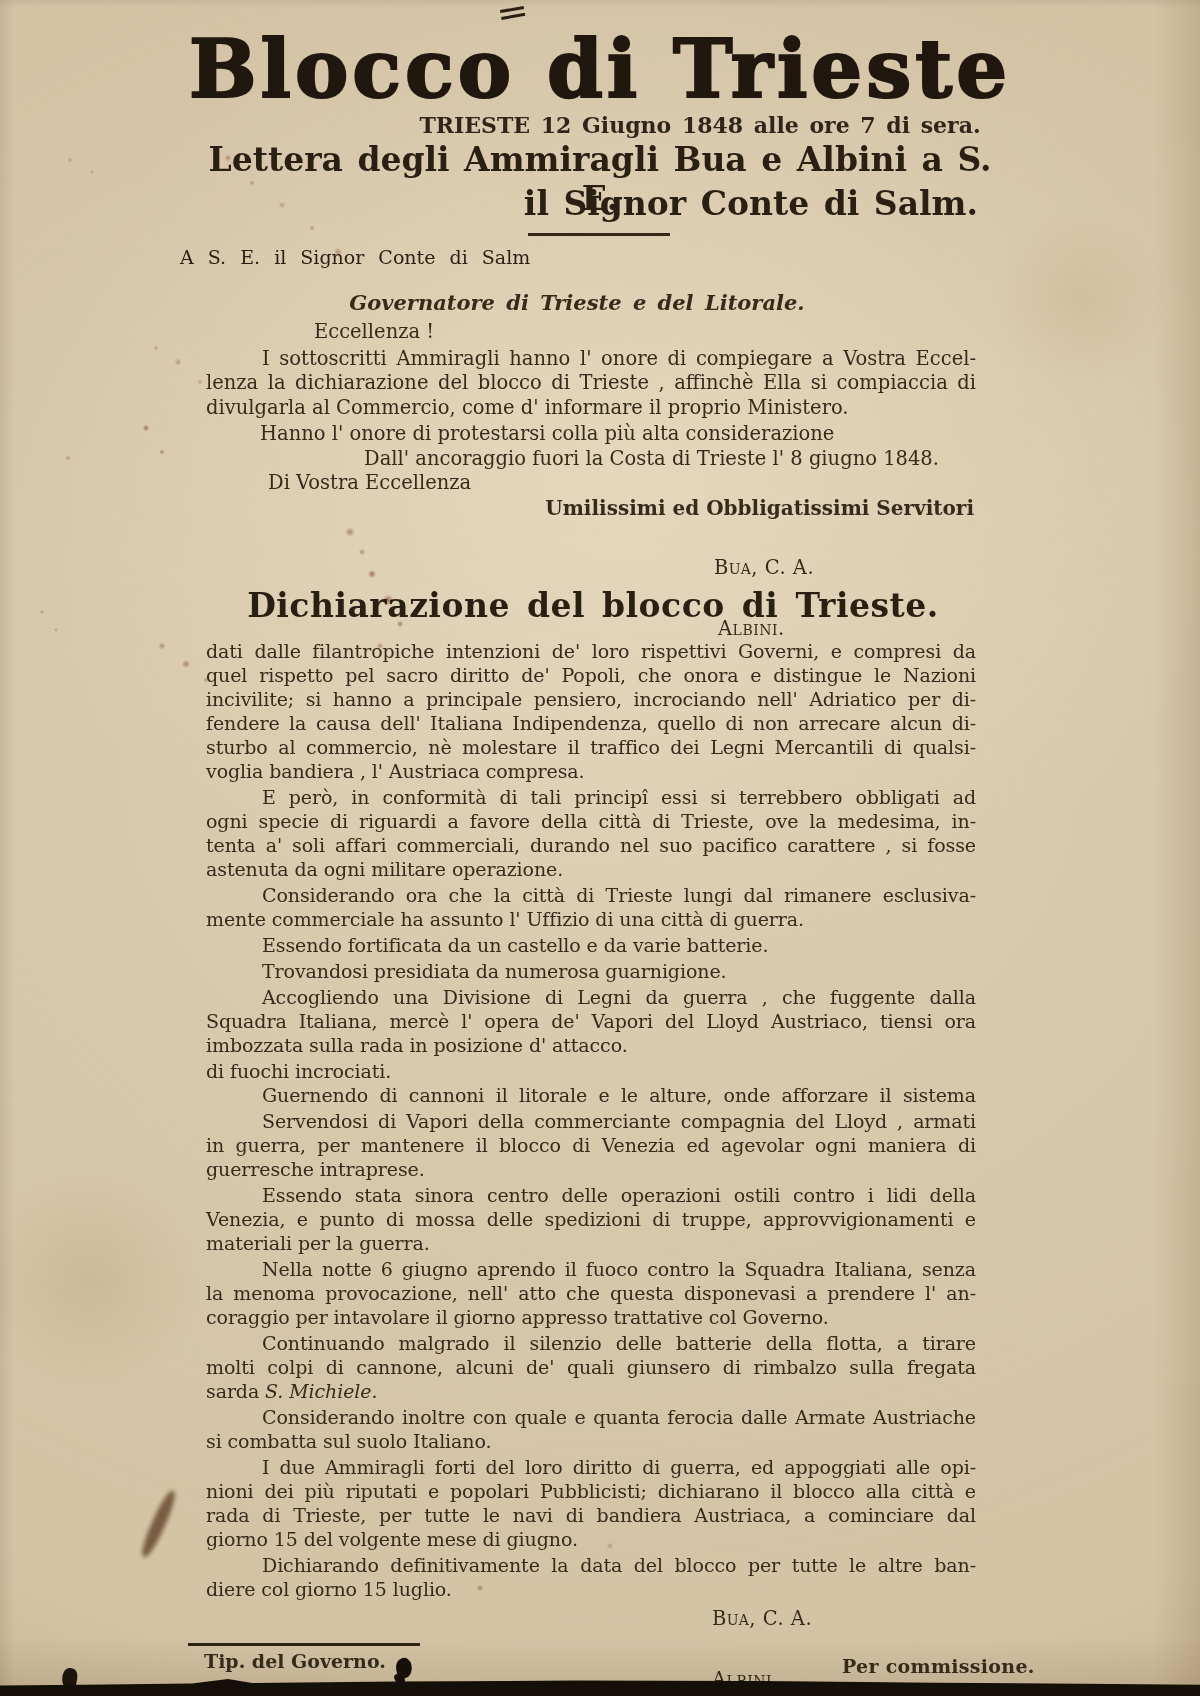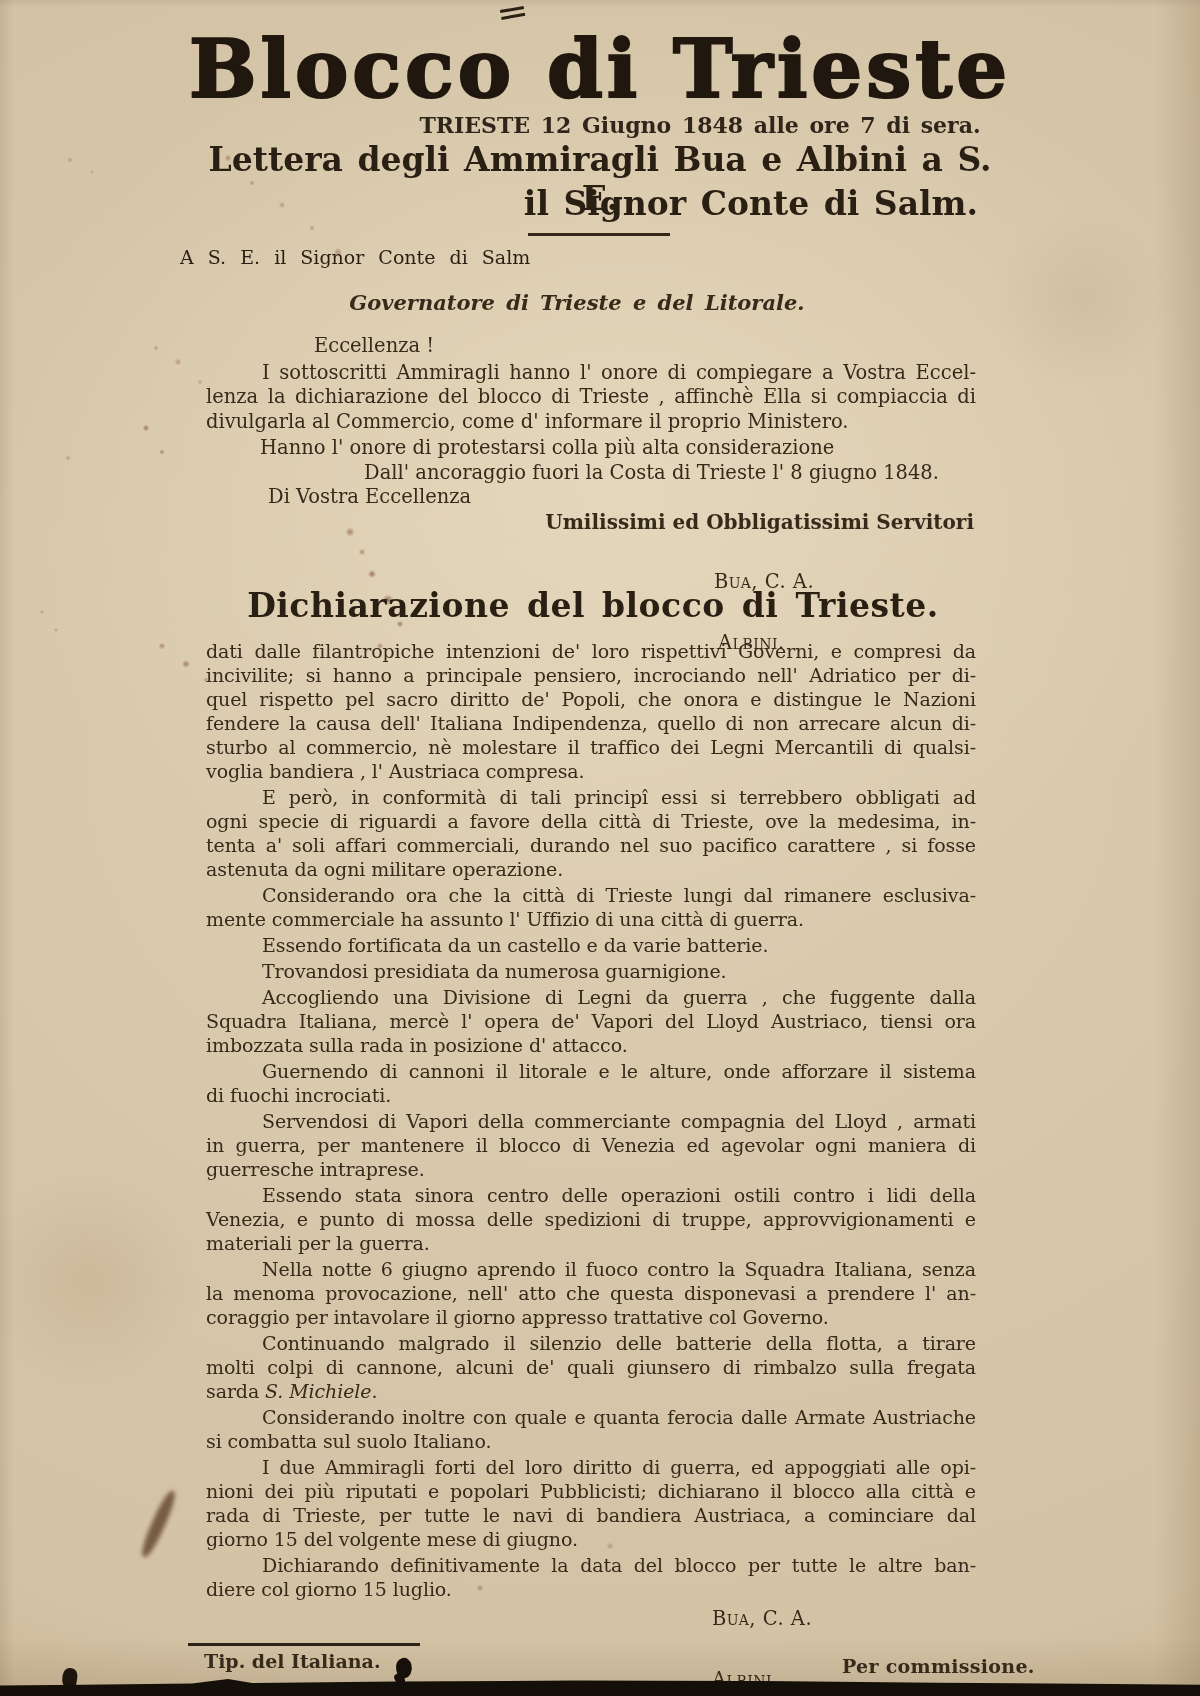--- a/index.html
+++ b/index.html
@@ -64,21 +64,21 @@
     font-size:33px;font-weight:bold;word-spacing:3px;color:#291f13;}
   #letterhead2{top:184px;left:204px;width:774px;text-align:right;
     font-size:33px;font-weight:bold;word-spacing:3px;color:#291f13;}
   #head-rule{top:233px;left:528px;width:142px;height:3px;background:#33281a;}
   #ase-heading{top:246px;left:180px;width:794px;text-align:left;
     font-size:19px;font-weight:normal;word-spacing:8px;color:#291f13;}
   #gov-subheading{top:290px;left:180px;width:794px;text-align:center;
     font-size:21px;font-weight:bold;font-style:italic;word-spacing:4px;}
 
   #letter{top:320px;left:204px;width:774px;font-size:19.5px;line-height:24.5px;}
-  #salutation{padding-left:110px;margin-top:14px;}
+  #salutation{padding-left:110px;}
   #protest{padding-left:56px;}
   #anchorage{padding-left:160px;}
   #fromline{padding-left:64px;}
   #valediction{text-align:right;padding-right:4px;font-size:20px;}
   #lsig1{padding-left:510px;}
   #lsig2{padding-left:514px;}
 
   #dich-heading{top:586px;left:204px;width:778px;text-align:center;
     font-size:33px;font-weight:bold;word-spacing:5px;letter-spacing:.5px;color:#291f13;}
 
@@ -142,22 +142,22 @@
     <div id="valediction" class="bi">Umilissimi ed Obbligatissimi Servitori</div>
     <div id="lsig1" class="sc">Bua, C. A.</div>
     <div id="lsig2" class="sc">Albini.</div>
   </div>
 
   <div id="dich-heading" class="abs">Dichiarazione del blocco di Trieste.</div>
 
   <div id="body" class="abs">
     <div class="para">
         <div class="ln">dati dalle filantropiche intenzioni de' loro rispettivi Governi, e compresi da</div>
+        <div class="ln">quel rispetto pel sacro diritto de' Popoli, che onora e distingue le Nazioni</div>
         <div class="ln">incivilite; si hanno a principale pensiero, incrociando nell' Adriatico per di-</div>
-        <div class="ln">quel rispetto pel sacro diritto de' Popoli, che onora e distingue le Nazioni</div>
         <div class="ln">fendere la causa dell' Italiana Indipendenza, quello di non arrecare alcun di-</div>
         <div class="ln">sturbo al commercio, nè molestare il traffico dei Legni Mercantili di qualsi-</div>
         <div class="ln last">voglia bandiera , l' Austriaca compresa.</div>
       </div>
     <div class="para">
         <div class="ln first">E però, in conformità di tali principî essi si terrebbero obbligati ad</div>
         <div class="ln">ogni specie di riguardi a favore della città di Trieste, ove la medesima, in-</div>
         <div class="ln">tenta a' soli affari commerciali, durando nel suo pacifico carattere , si fosse</div>
         <div class="ln last">astenuta da ogni militare operazione.</div>
       </div>
@@ -170,22 +170,22 @@
       </div>
     <div class="para">
         <div class="ln first last">Trovandosi presidiata da numerosa guarnigione.</div>
       </div>
     <div class="para">
         <div class="ln first">Accogliendo una Divisione di Legni da guerra , che fuggente dalla</div>
         <div class="ln">Squadra Italiana, mercè l' opera de' Vapori del Lloyd Austriaco, tiensi ora</div>
         <div class="ln last">imbozzata sulla rada in posizione d' attacco.</div>
       </div>
     <div class="para">
+        <div class="ln last">di fuochi incrociati.</div>
         <div class="ln first">Guernendo di cannoni il litorale e le alture, onde afforzare il sistema</div>
-        <div class="ln last">di fuochi incrociati.</div>
       </div>
     <div class="para">
         <div class="ln first">Servendosi di Vapori della commerciante compagnia del Lloyd , armati</div>
         <div class="ln">in guerra, per mantenere il blocco di Venezia ed agevolar ogni maniera di</div>
         <div class="ln last">guerresche intraprese.</div>
       </div>
     <div class="para">
         <div class="ln first">Essendo stata sinora centro delle operazioni ostili contro i lidi della</div>
         <div class="ln">Venezia, e punto di mossa delle spedizioni di truppe, approvvigionamenti e</div>
         <div class="ln last">materiali per la guerra.</div>
@@ -219,19 +219,19 @@
   </div>
 
   <div id="dsig" class="abs">
     <div class="sc">Bua, C. A.</div>
     <div class="sc">Albini.</div>
   </div>
 
   <div id="streak" class="abs"></div>
 
   <div id="foot-rule" class="abs"></div>
-  <div id="printer" class="abs">Tip. del Italiana.</div>
+  <div id="printer" class="abs">Tip. del Governo.</div>
   <div id="blot1" class="abs"></div>
   <div id="commission" class="abs">Per commissione.</div>
   <div id="blot2" class="abs"></div>
 
   <div id="bottom-bar"></div>
 </div>
 
 </body></html>

